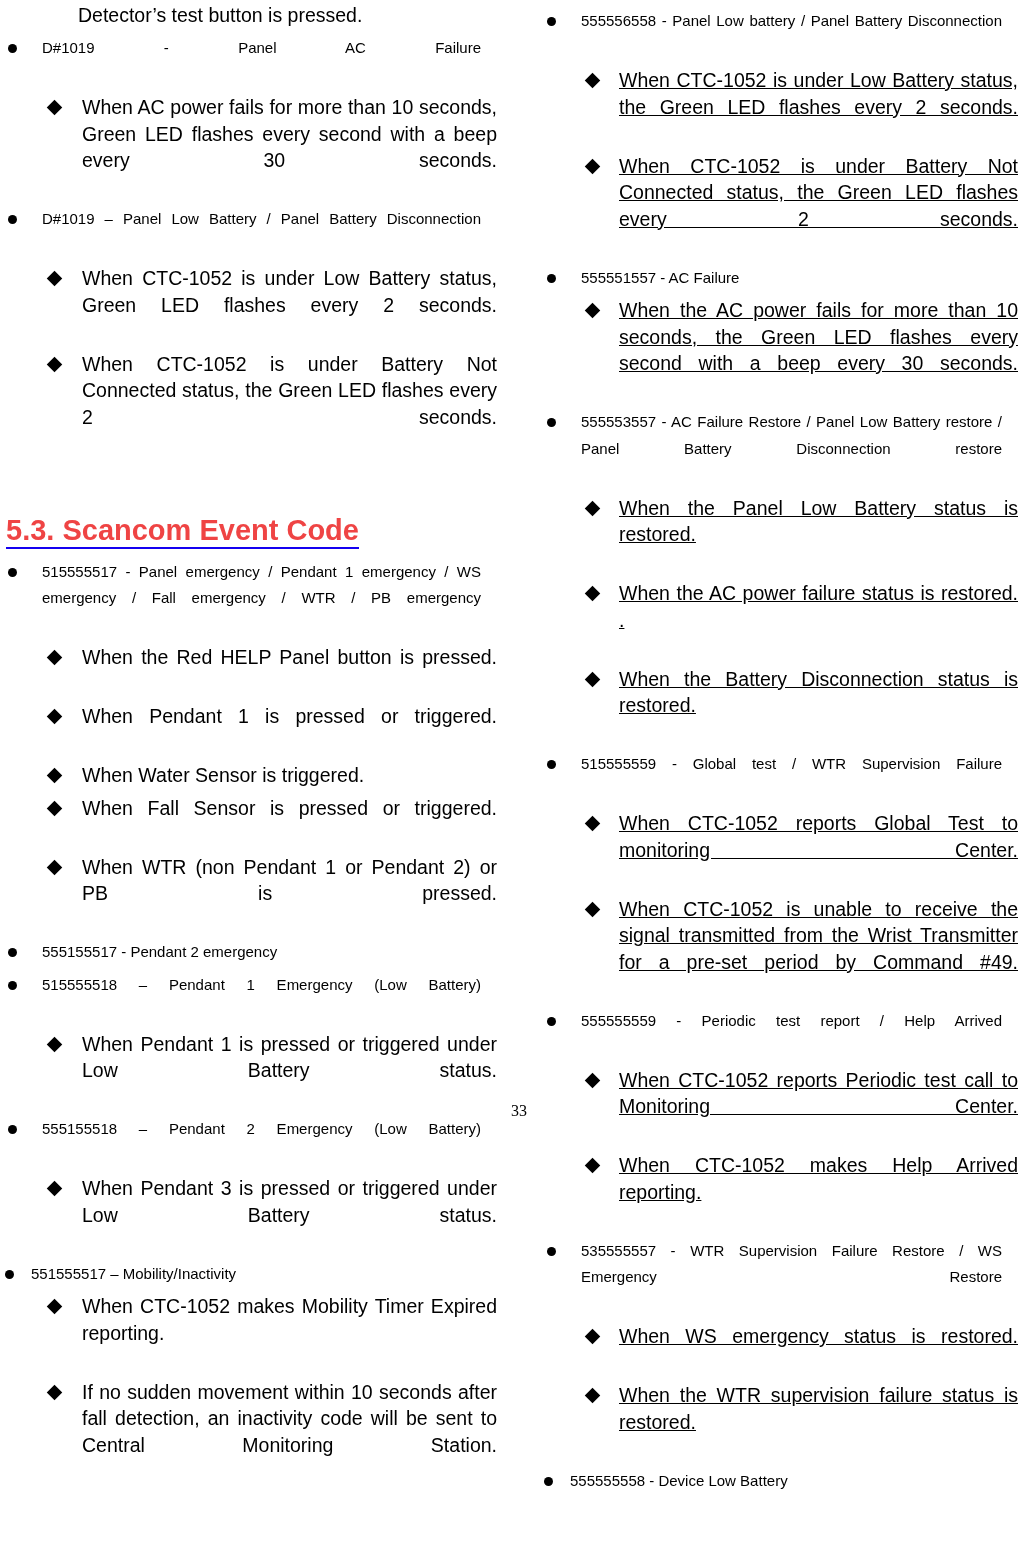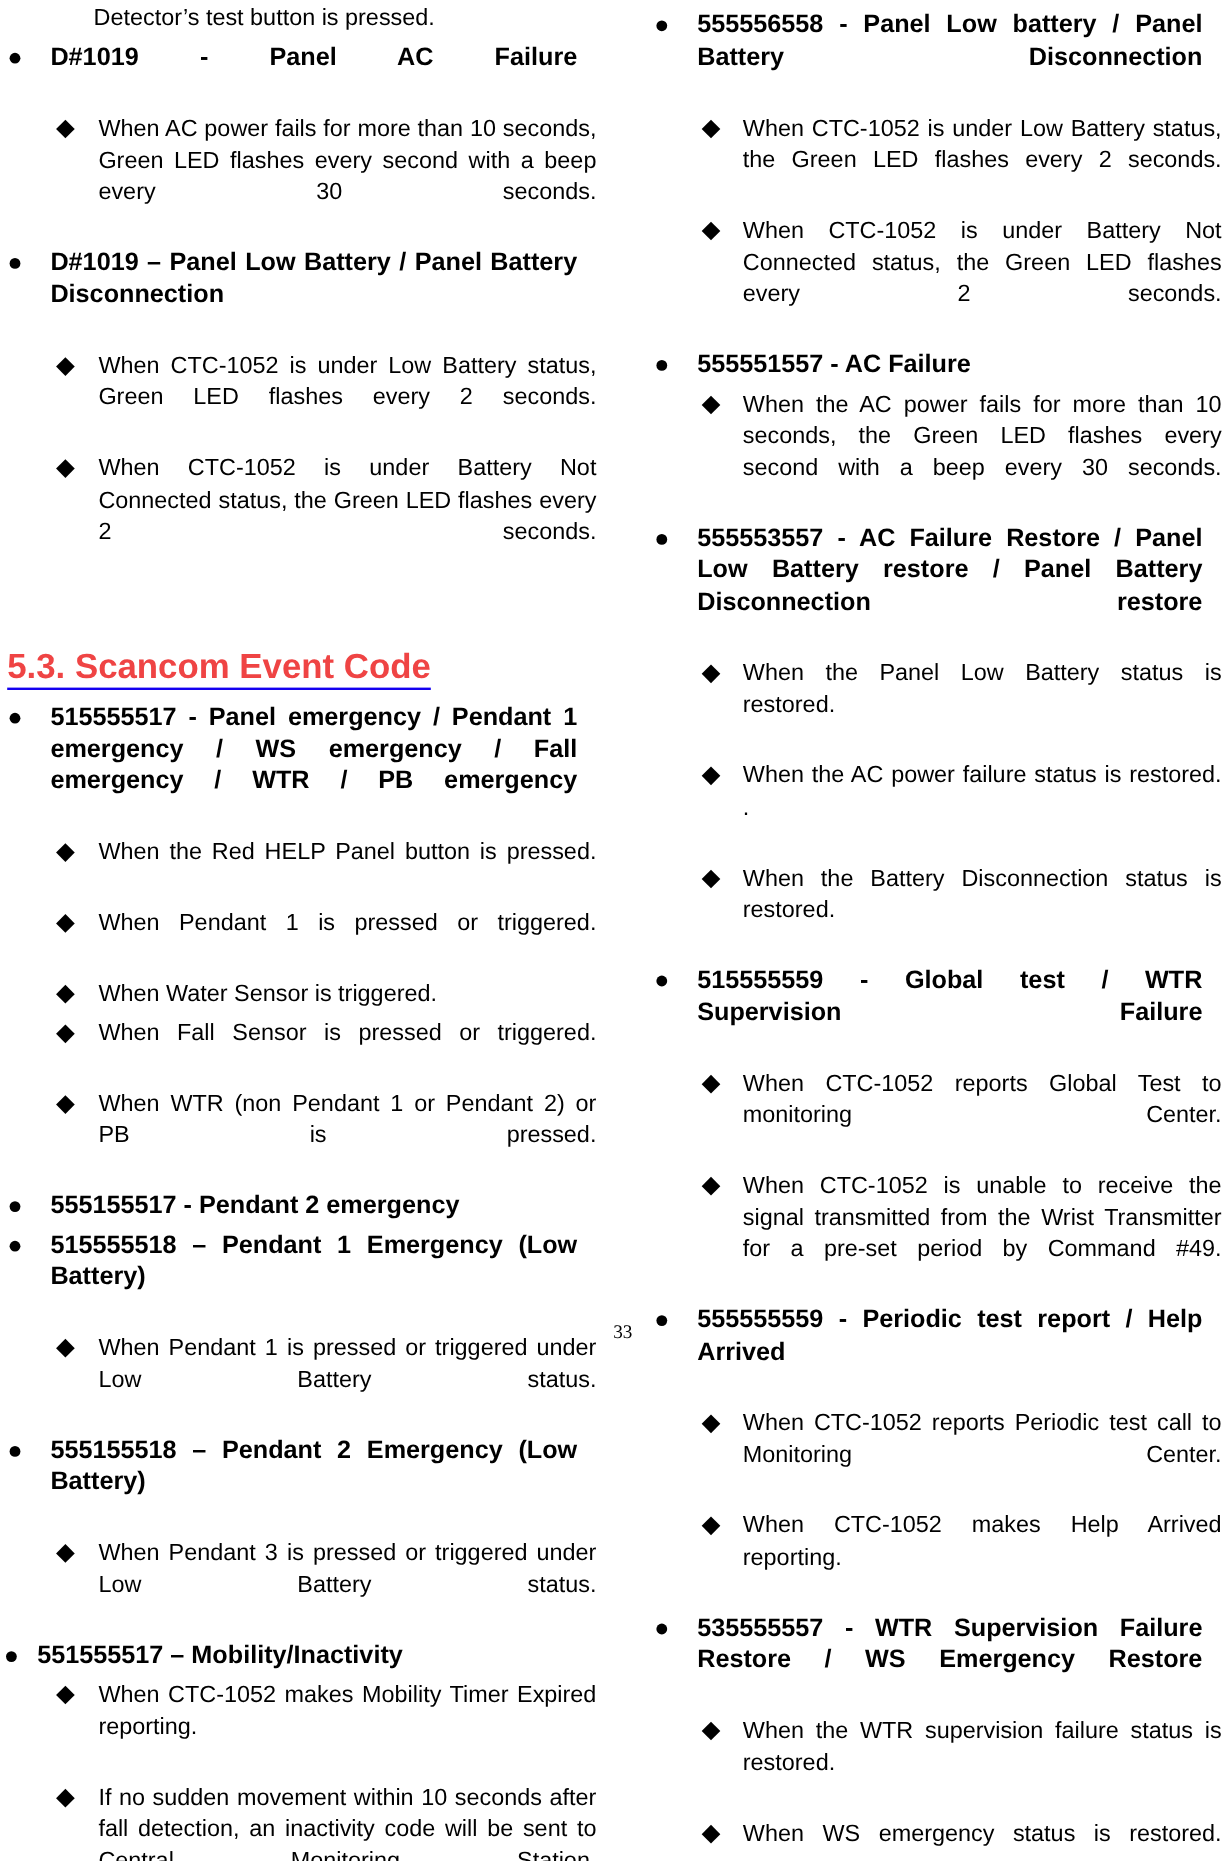--- a/index.html
+++ b/index.html
@@ -43,22 +43,22 @@
   .cont-sub {
     font-size: 19.5px;
     line-height: 27px;
     margin: 0 0 0 74px;
     text-align: left;
   }
 
   
   .b1 {
     position: relative;
-    font-weight: bold;
-    font-size: 21px;
+    font-weight: normal;
+    font-size: 15px;
     line-height: 26.5px;
     margin: 6px 16px 0 0;
     padding-left: 38px;
     text-align: justify;
     text-justify: inter-word;
   }
   .b1::before {
     content: "";
     position: absolute;
     left: 4px;
@@ -89,21 +89,21 @@
     left: 45px;
     top: 8px;
     width: 11px;
     height: 11px;
     background: #000;
     transform: rotate(45deg);
   }
   .b2 > .t { display: block; }
 
   
-  .col-right .b2 { padding-left: 76px; }
+  .col-right .b2 { padding-left: 76px; text-decoration: underline; }
   .col-right .b2::before { left: 44px; }
 
   
   .b1 > .t::after, .b2 > .t::after, .plain::after, .cont-sub::after {
     content: "";
     display: inline-block;
     width: 100%;
   }
   .nojust > .t::after, .plain.nojust::after, .cont-sub.nojust::after {
     content: none;
@@ -267,24 +267,24 @@
         <span class="t">When CTC-1052 reports Periodic test call to Monitoring Center.</span>
       </div>
       <div class="b2">
         <span class="t">When CTC-1052 makes Help Arrived reporting.</span>
       </div>
 
       <div class="b1">
         <span class="t">535555557 - WTR Supervision Failure Restore / WS Emergency Restore</span>
       </div>
       <div class="b2">
+        <span class="t">When WS emergency status is restored.</span>
+      </div>
+      <div class="b2">
         <span class="t">When the WTR supervision failure status is restored.</span>
-      </div>
-      <div class="b2">
-        <span class="t">When WS emergency status is restored.</span>
       </div>
 
       <div class="b1 tight nojust">
         <span class="t">555555558 - Device Low Battery</span>
       </div>
 
     </div>
   </div>
 
   <div class="footer">33</div>

